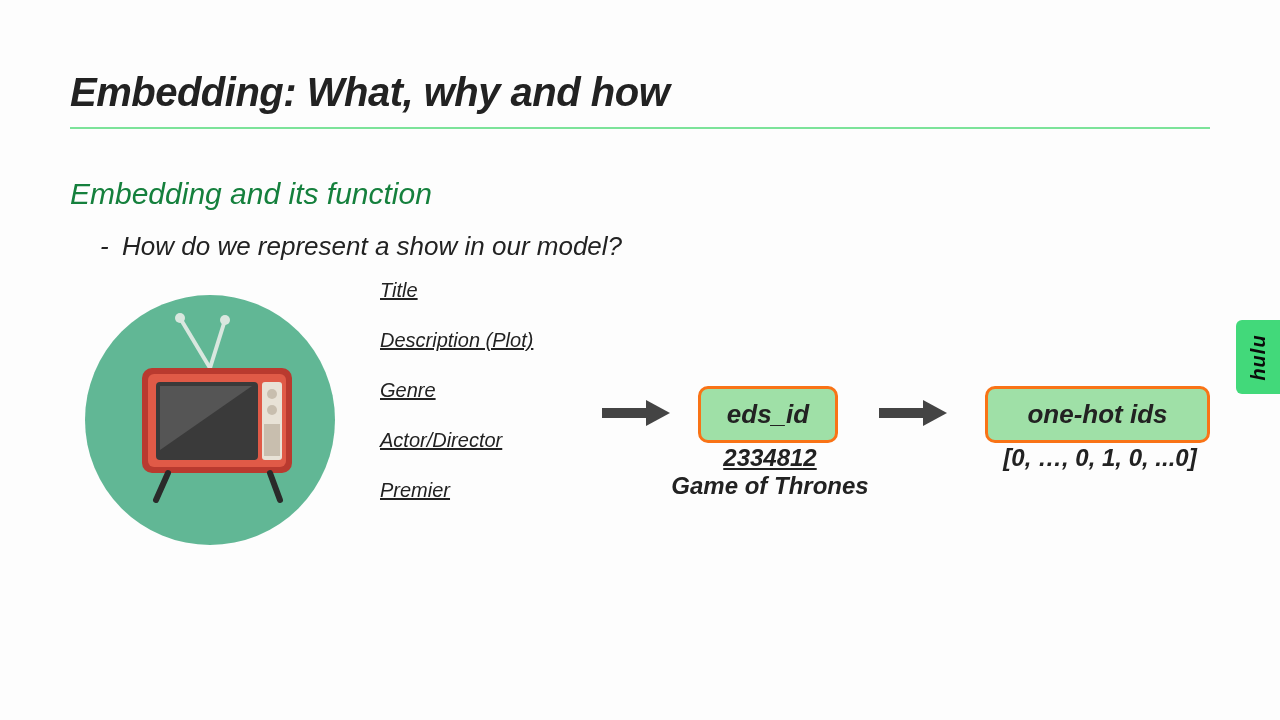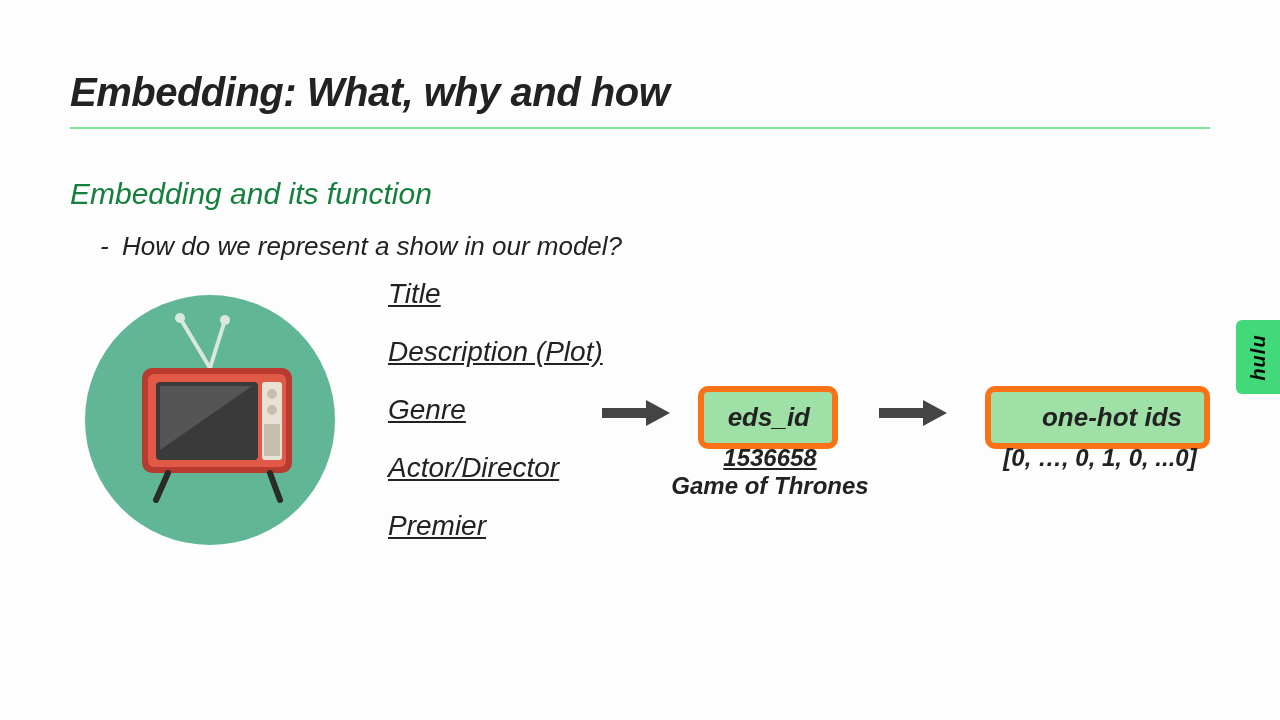--- a/index.html
+++ b/index.html
@@ -6,25 +6,25 @@
   html, body { width: 1280px; height: 720px; font-family: "Helvetica Neue", Arial, sans-serif; background:#fdfdfd; color:#222; }
   .slide { position:relative; width:1280px; height:720px; padding:70px 70px 40px 70px;font-style:italic; }
   .title { font-size:40px; font-weight:700; letter-spacing:-0.5px; }
   .rule { height:2px; background:#6ee08f; margin-top:12px; width:100%; opacity:.9; }
   .subhead { font-size:30px; font-weight:400; margin-top:48px; color:#15803d; }
   .bullets { margin-top:20px; padding-left:30px; }
   .bullets .dash { display:inline-block; width:22px; }
   .bullets .b { font-size:26px; color:#222; }
   .diagram { position:relative; margin-top:28px; height:320px; }
   .tv-wrap { position:absolute; left:10px; top:0; width:260px; height:260px; }
-  .attrs { position:absolute; left:318px; top:-10px; font-size:28px; line-height:1; }
+  .attrs { position:absolute; left:310px; top:-10px; font-size:20px; line-height:1; }
   .attrs div { text-decoration:underline; margin:0 0 30px 0; }
   .arrow { position:absolute; width:70px; height:30px; display:flex; align-items:center; }
   .arrow svg { width:70px; height:30px; }
-  .box { position:absolute; border:6px solid #f97316; border-radius:10px; background:#9fe0a7; padding:10px 22px; font-size:26px; font-weight:600; text-align:right; }
+  .box { position:absolute; border:3px solid #f97316; border-radius:10px; background:#9fe0a7; padding:10px 22px; font-size:26px; font-weight:600; text-align:center; }
   .cap { position:absolute; text-align:center; font-size:24px; font-weight:600; width:260px; }
   .cap .u { text-decoration:underline; display:block; }
   .brand-tab { position:absolute; right:0; top:320px; width:44px; height:74px; background:#42d97a; border-radius:6px 0 0 6px; display:flex; align-items:center; justify-content:center; }
   .brand-tab span { transform:rotate(-90deg); font-weight:700; font-size:20px; color:#0a0a0a; letter-spacing:1px; }
 </style>
 </head>
 <body>
 
 <div class="slide">
 
@@ -76,21 +76,21 @@
       <svg viewBox="0 0 70 30">
           <line x1="2" y1="15" x2="48" y2="15" stroke="#444" stroke-width="10"></line>
           <polygon points="46,2 70,15 46,28" fill="#444"></polygon>
         </svg>
     </div>
 
     <div class="box" style="left:628px; top:96px; width:140px;">
       <span>eds_id</span>
     </div>
     <div class="cap" style="left:570px; top:154px;">
-      <span class="u">1536658</span>
+      <span class="u">2334812</span>
       <span>Game of Thrones</span>
     </div>
 
     <div class="arrow" style="left:807px; top:108px;">
       <svg viewBox="0 0 70 30">
           <line x1="2" y1="15" x2="48" y2="15" stroke="#444" stroke-width="10"></line>
           <polygon points="46,2 70,15 46,28" fill="#444"></polygon>
         </svg>
     </div>
 

